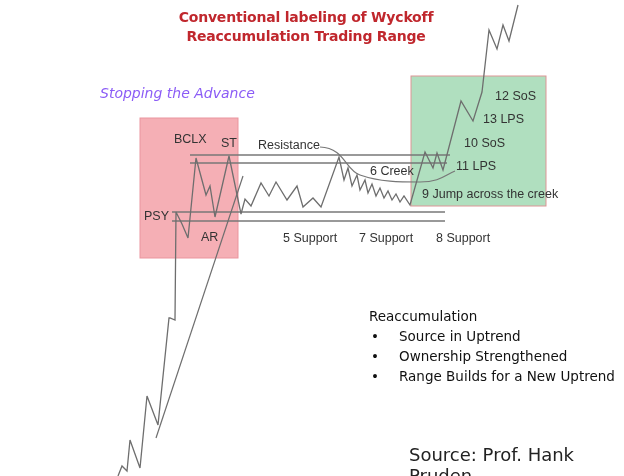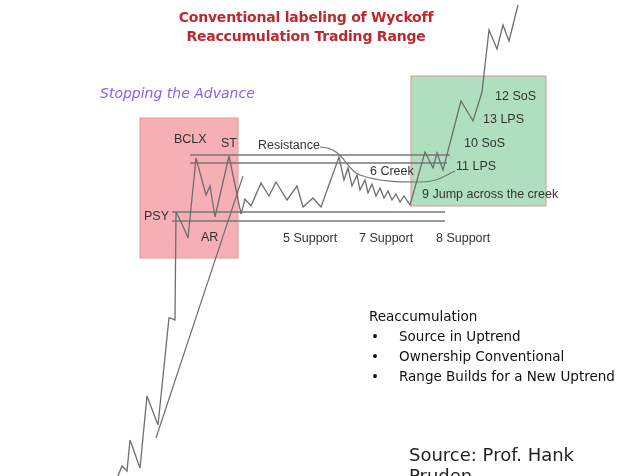--- a/index.html
+++ b/index.html
@@ -59,18 +59,18 @@
   <text class="lbl" x="456" y="170">11 LPS</text>
   <text class="lbl" x="464" y="147">10 SoS</text>
   <text class="lbl" x="483" y="123">13 LPS</text>
   <text class="lbl" x="495" y="100">12 SoS</text>
 </svg>
 
 <div class="notes">
   <div>Reaccumulation</div>
   <ul>
     <li>Source in Uptrend</li>
-    <li>Ownership Conventional</li>
+    <li>Ownership Strengthened</li>
     <li>Range Builds for a New Uptrend</li>
   </ul>
 </div>
 
 <div class="source">Source: Prof. Hank Pruden</div>
 
 </body></html>

